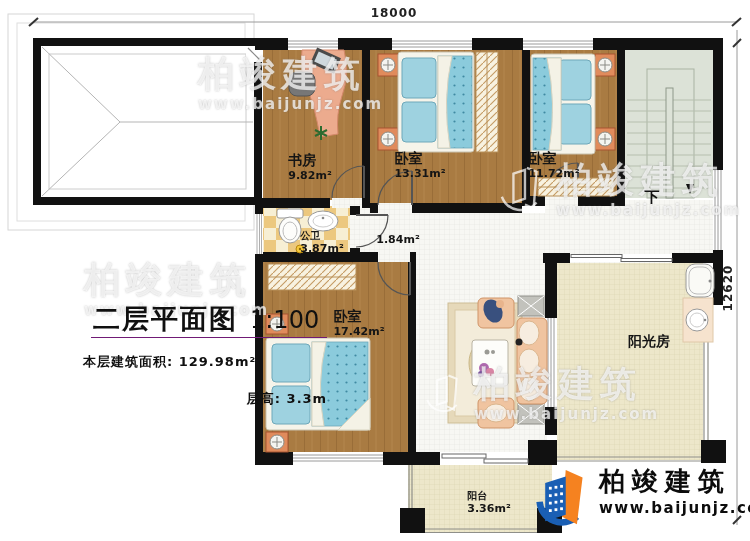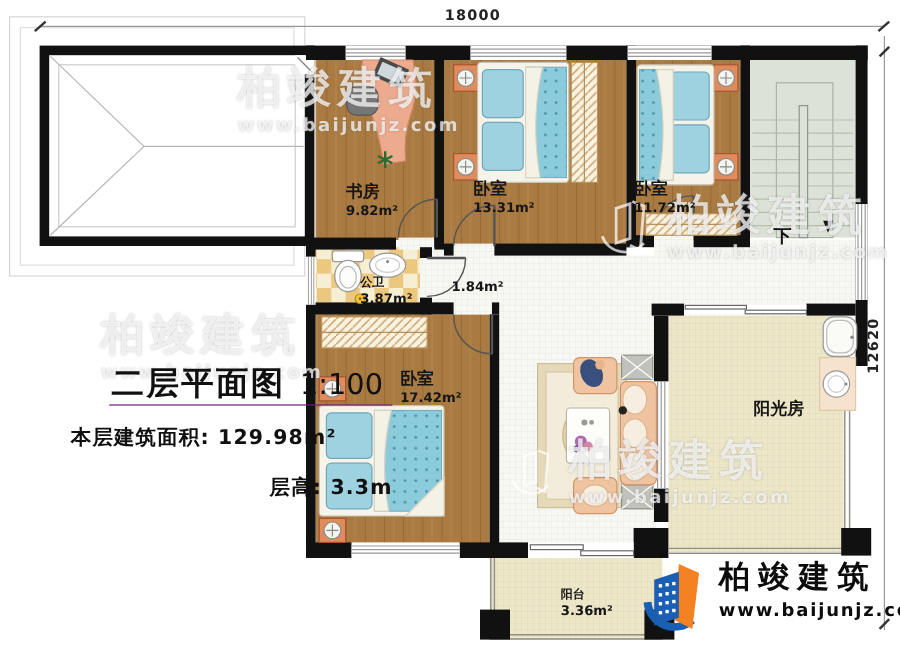--- a/index.html
+++ b/index.html
@@ -14,21 +14,21 @@
   .down-label{position:absolute;transform:translate(-50%,-50%);font-size:15px;font-weight:700;color:#111;z-index:30;}
   .wm{position:absolute;z-index:20;display:flex;align-items:center;gap:6px;pointer-events:none;
       color:rgba(255,255,255,0.72);text-shadow:0 0 2px rgba(110,110,110,0.45);}
   .wm-col{display:flex;flex-direction:column;align-items:flex-start;}
   .wm-text{font-size:36px;font-weight:700;letter-spacing:6px;line-height:1;}
   .wm-url{font-size:15px;font-weight:700;letter-spacing:2px;margin-top:3px;}
   .title-block{position:absolute;left:55px;top:301px;z-index:30;color:#101010;}
   .title-line{display:inline-block;border-bottom:1px solid #701a75;padding:0 8px 0 2px;margin-left:36px;}
   .t-main{font-size:27px;font-weight:700;letter-spacing:2px;}
   .t-scale{font-size:24px;font-weight:400;margin-left:12px;}
-  .t-sub{font-size:17px;font-weight:600;margin-left:4px;margin-top:15px;letter-spacing:1px;}
+  .t-sub{font-size:13px;font-weight:600;margin-left:28px;margin-top:15px;letter-spacing:1px;}
   .t-sub.h{margin-top:19px;text-align:right;}
   .logo{position:absolute;left:534px;top:467px;z-index:30;display:flex;gap:9px;align-items:flex-start;}
   .logo-txt{display:flex;flex-direction:column;}
   .logo-name{font-size:26px;font-weight:700;letter-spacing:7px;color:#0c0c0c;line-height:1.15;}
   .logo-url{font-size:15px;font-weight:700;letter-spacing:1.5px;color:#0c0c0c;margin-top:2px;}
 </style>
 </head>
 <body>
 
 <div id="plan">

